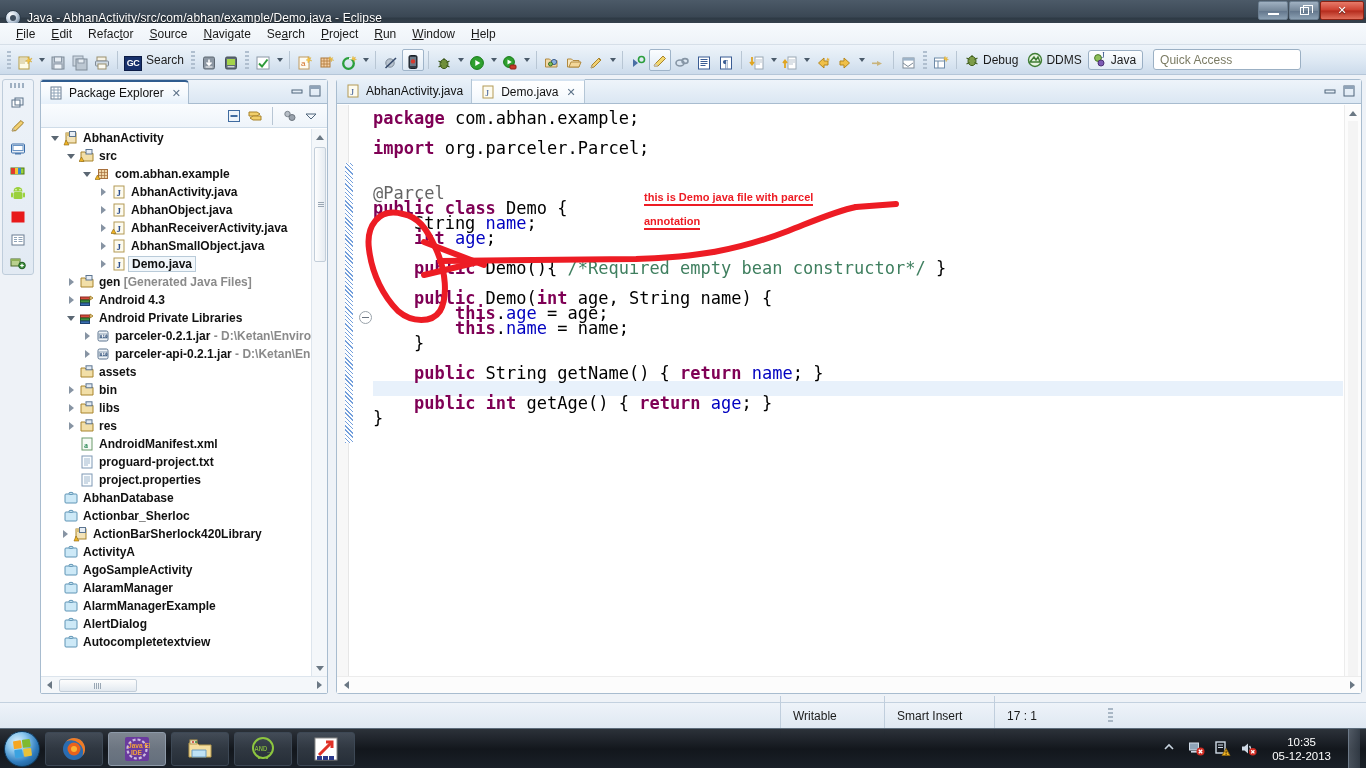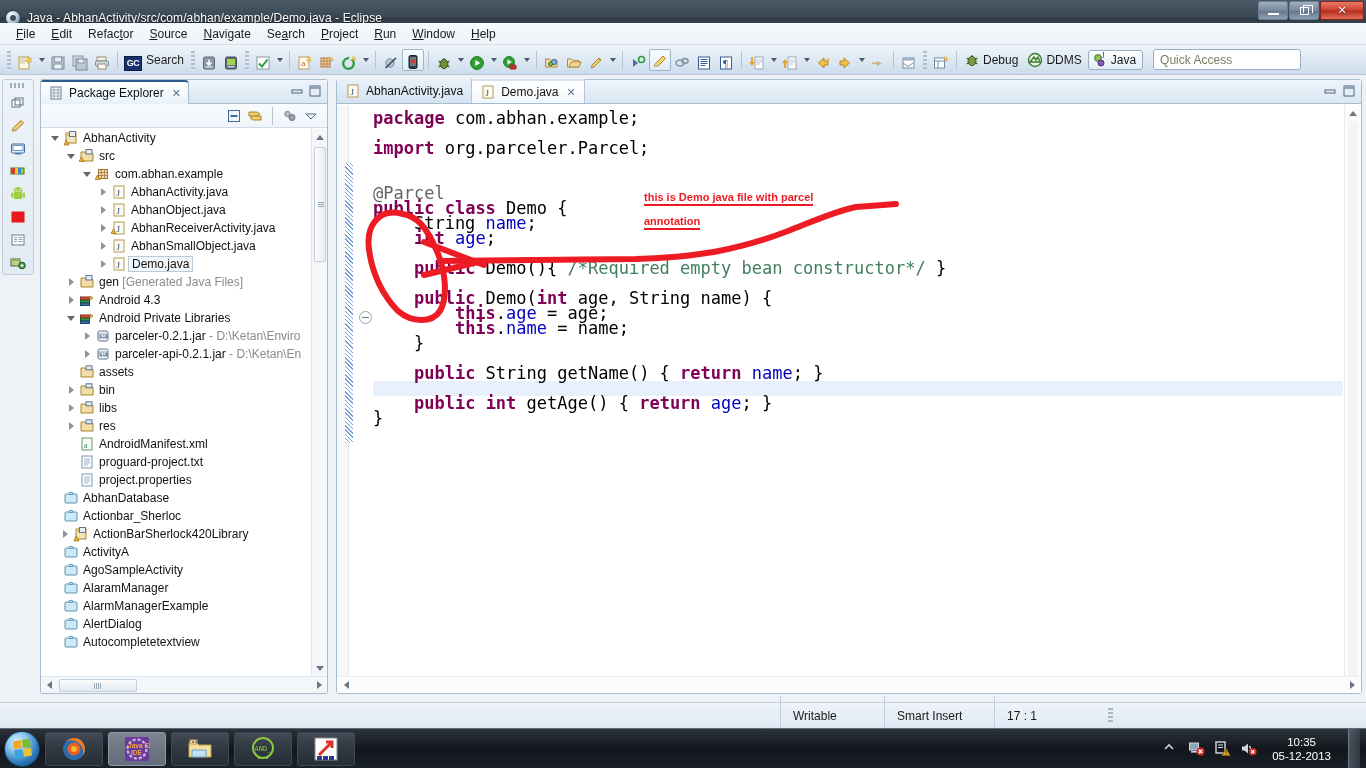--- a/index.html
+++ b/index.html
@@ -158,21 +158,21 @@
     background: linear-gradient(to bottom,#fafcfe,#eef4fa);
     border-bottom: 1px solid #cfdce8;
   }
   .tree {
     position: absolute; left: 0; top: 49px; right: 0; bottom: 0;
     background: #fff; overflow: hidden;
   }
   .tree-scroll { position: absolute; left: 0; top: 0; right: 16px; bottom: 17px; overflow: hidden; }
   .trow {
     height: 18px; display: flex; align-items: center; font-size: 12px; color: #111;
-    white-space: nowrap; padding-right: 4px;
+    white-space: nowrap; padding-right: 4px; font-weight: bold;
   }
   .trow .twisty {
     width: 16px; height: 16px; display: flex; align-items: center; justify-content: center;
     flex: 0 0 16px;
   }
   .twisty.closed::after {
     content: ""; border-top: 4px solid transparent; border-bottom: 4px solid transparent;
     border-left: 5px solid #8794a3;
   }
   .twisty.open::after {

